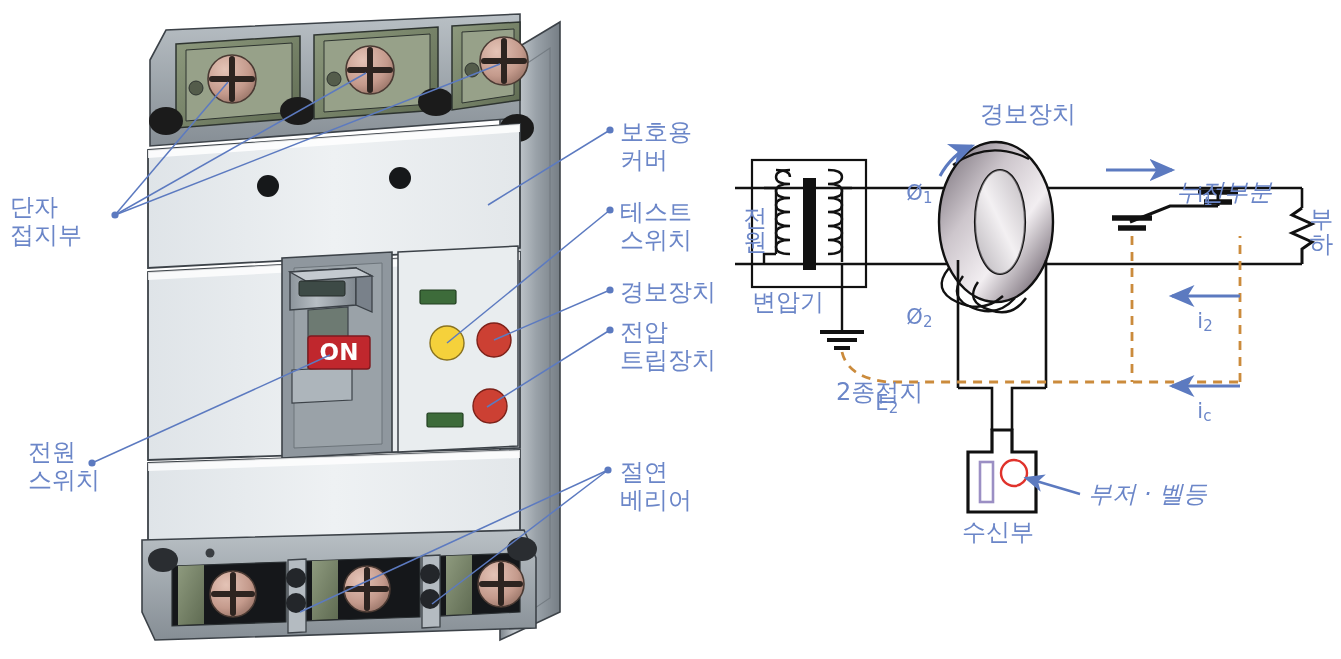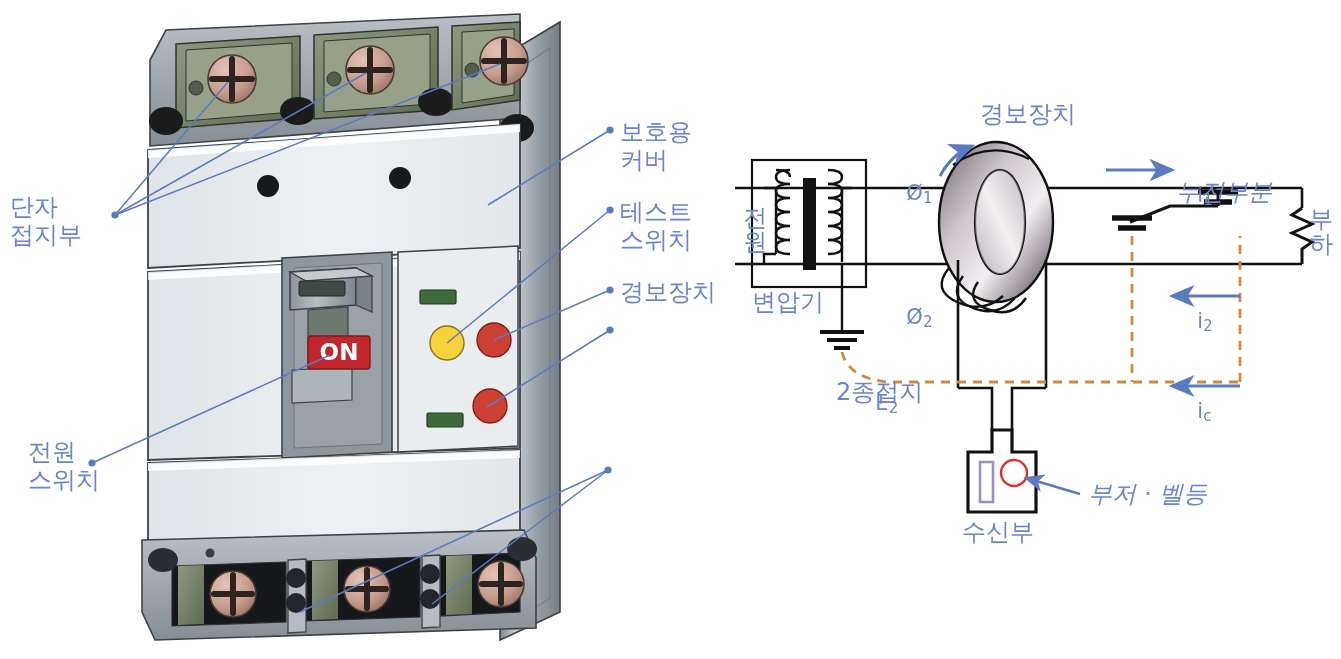--- a/index.html
+++ b/index.html
@@ -289,22 +289,26 @@
   </g>
 </svg>
 
 <div class="lbl" style="left:620px;top:118px;">보호용
 커버</div>
 <div class="lbl" style="left:10px;top:193px;">단자
 접지부</div>
 <div class="lbl" style="left:620px;top:198px;">테스트
 스위치</div>
 <div class="lbl" style="left:620px;top:278px;">경보장치</div>
+<div class="lbl" style="left:620px;top:318px;">전압
+트립장치</div>
 <div class="lbl" style="left:28px;top:438px;">전원
 스위치</div>
+<div class="lbl" style="left:620px;top:458px;">절연
+베리어</div>
 
 <div class="lbl" style="left:980px;top:100px;">경보장치</div>
 <div class="lbl vert" style="left:742px;top:190px;">전원</div>
 <div class="lbl" style="left:752px;top:288px;">변압기</div>
 
 <div class="lbl small" style="left:893px;top:156px;">
   <span>Ø</span><span class="sub">1</span>
 </div>
 <div class="lbl small" style="left:893px;top:280px;">
   <span>Ø</span><span class="sub">2</span>

